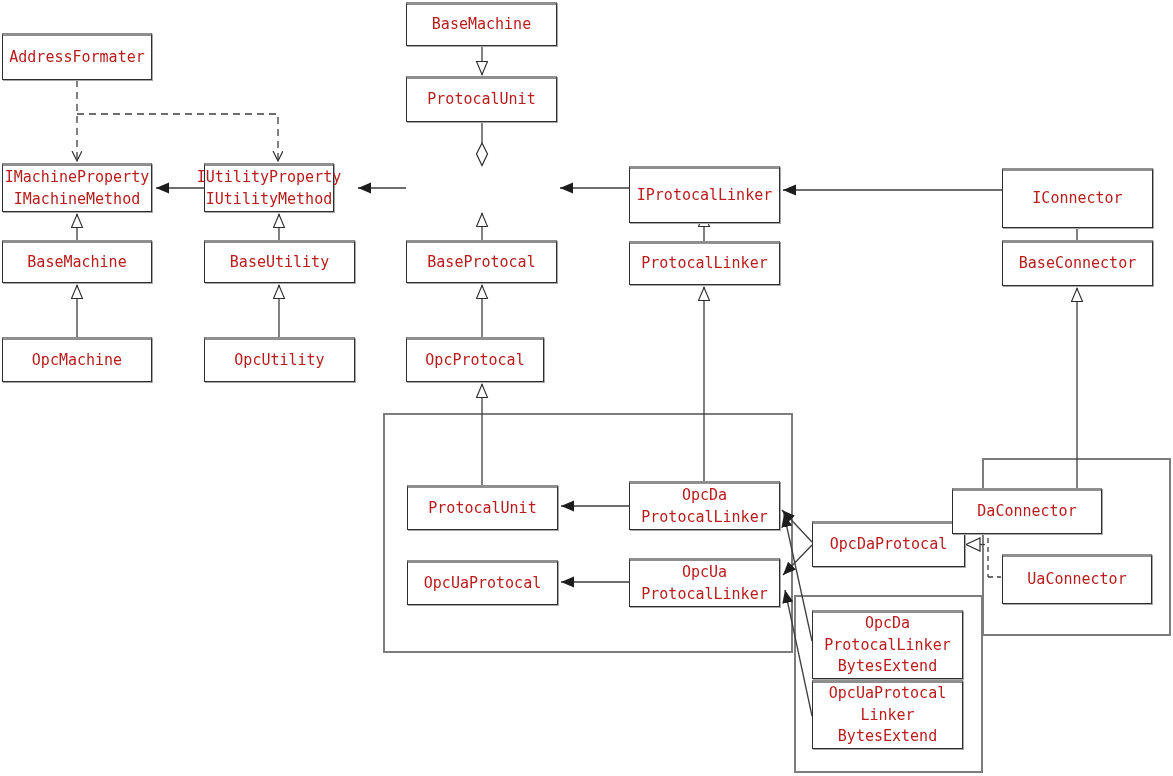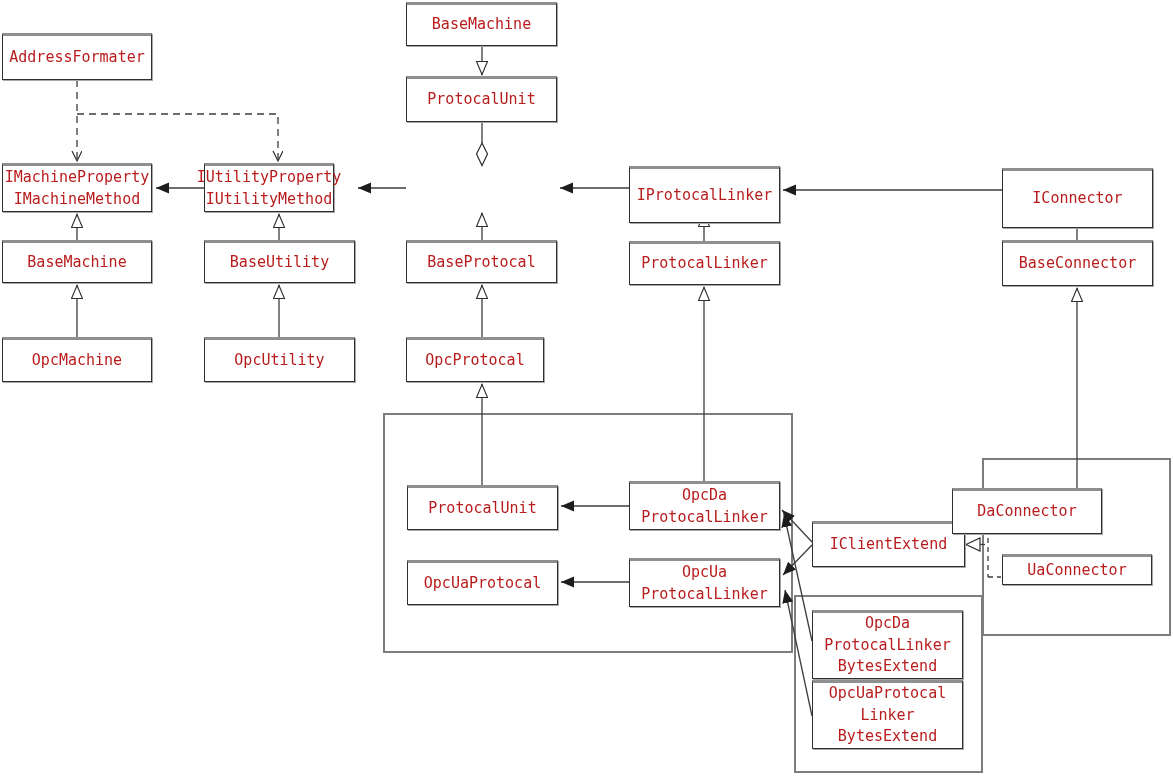--- a/index.html
+++ b/index.html
@@ -116,23 +116,23 @@
   <div class="node" style="left:204px;top:337px;width:151px;height:45px">OpcUtility</div>
   <div class="node" style="left:406px;top:337px;width:138px;height:45px">OpcProtocal</div>
 
   <div class="node" style="left:407px;top:485px;width:151px;height:45px">ProtocalUnit</div>
   <div class="node" style="left:407px;top:560px;width:151px;height:45px">OpcUaProtocal</div>
   <div class="node" style="left:629px;top:481px;width:151px;height:49px">OpcDa
 ProtocalLinker</div>
   <div class="node" style="left:629px;top:558px;width:151px;height:49px">OpcUa
 ProtocalLinker</div>
 
-  <div class="node" style="left:812px;top:521px;width:153px;height:46px">IClientExtend</div>
+  <div class="node" style="left:812px;top:521px;width:153px;height:46px">OpcDaProtocal</div>
   <div class="node" style="left:952px;top:488px;width:150px;height:46px">DaConnector</div>
-  <div class="node" style="left:1002px;top:554px;width:150px;height:31px">UaConnector</div>
+  <div class="node" style="left:1002px;top:554px;width:150px;height:50px">UaConnector</div>
 
   <div class="node" style="left:812px;top:610px;width:151px;height:69px">OpcDa
 ProtocalLinker
 BytesExtend</div>
   <div class="node" style="left:812px;top:680px;width:151px;height:69px">OpcUaProtocal
 Linker
 BytesExtend</div>
 
 </div>
 

